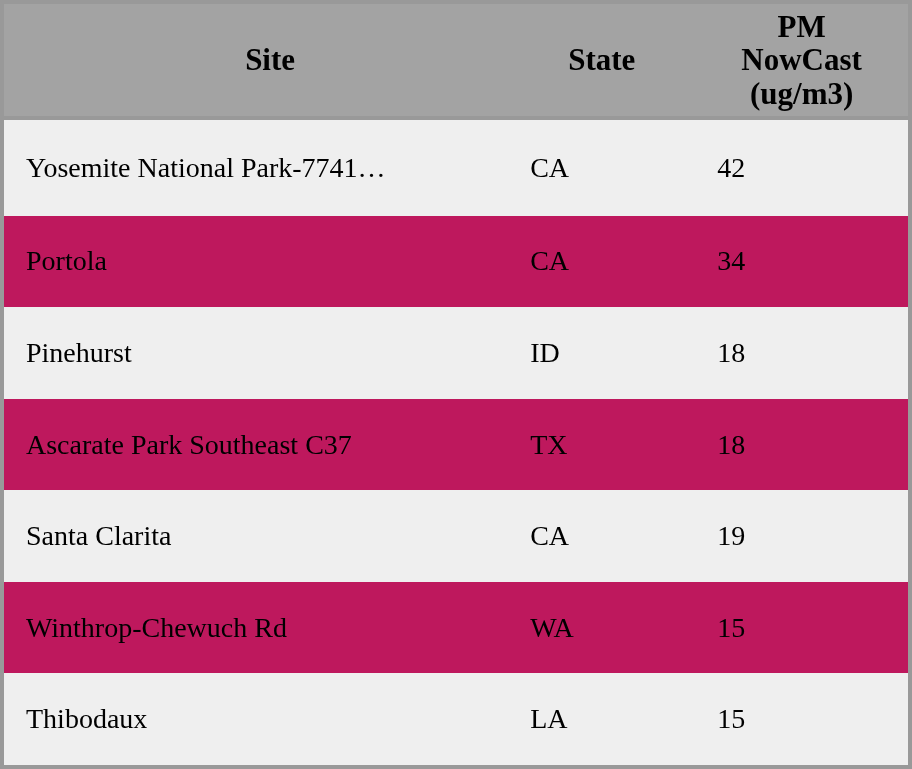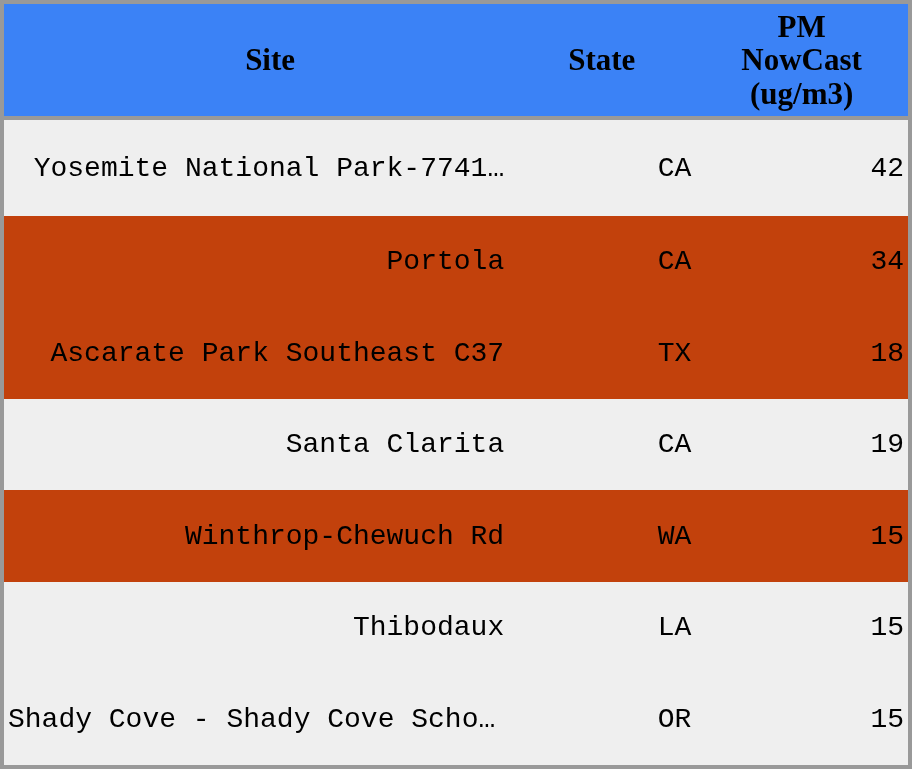--- a/index.html
+++ b/index.html
@@ -20,52 +20,52 @@
     border: 4px solid #999999;
     background: #ffffff;
   }
   table.data-table {
     width: 100%;
     height: 100%;
     border-collapse: collapse;
     table-layout: fixed;
   }
   thead th {
-    background: #3b82f6;
+    background: #a3a3a3;
     color: #000000;
     font-family: "Liberation Serif", serif;
     font-weight: bold;
     font-size: 31px;
     text-align: center;
     vertical-align: middle;
     padding: 6px 4px;
     border-bottom: 4px solid #999999;
     line-height: 1.08;
   }
   thead th.col-site { width: 55%; padding-left: 32px; }
   thead th.col-state { width: 21%; }
   thead th.col-value { width: 24%; }
 
   tbody td {
-    font-family: Liberation Mono, monospace;
+    font-family: Liberation Serif, serif;
     font-size: 28px;
     color: #000000;
-    text-align: right;
+    text-align: left;
     vertical-align: middle;
-    padding: 0 4px;
+    padding: 0 22px;
     border: none;
     white-space: nowrap;
     overflow: hidden;
     text-overflow: ellipsis;
   }
   tbody tr.row-odd td {
     background: #efefef;
   }
   tbody tr.row-even td {
-    background: #c2410c;
+    background: #be185d;
   }
 </style>
 </head>
 <body>
 
 <div class="table-wrap">
   <table class="data-table">
     <thead>
       <tr>
         <th class="col-site">Site</th>
@@ -81,40 +81,40 @@
       <tr class="row-odd">
         <td>Yosemite National Park-7741…</td>
         <td>CA</td>
         <td>42</td>
       </tr>
       <tr class="row-even">
         <td>Portola</td>
         <td>CA</td>
         <td>34</td>
       </tr>
+      <tr class="row-odd">
+        <td>Pinehurst</td>
+        <td>ID</td>
+        <td>18</td>
+      </tr>
       <tr class="row-even">
         <td>Ascarate Park Southeast C37</td>
         <td>TX</td>
         <td>18</td>
       </tr>
       <tr class="row-odd">
         <td>Santa Clarita</td>
         <td>CA</td>
         <td>19</td>
       </tr>
       <tr class="row-even">
         <td>Winthrop-Chewuch Rd</td>
         <td>WA</td>
         <td>15</td>
       </tr>
       <tr class="row-odd">
         <td>Thibodaux</td>
         <td>LA</td>
         <td>15</td>
       </tr>
-      <tr class="row-odd">
-        <td>Shady Cove - Shady Cove School</td>
-        <td>OR</td>
-        <td>15</td>
-      </tr>
     </tbody>
   </table>
 </div>
 
 </body></html>

